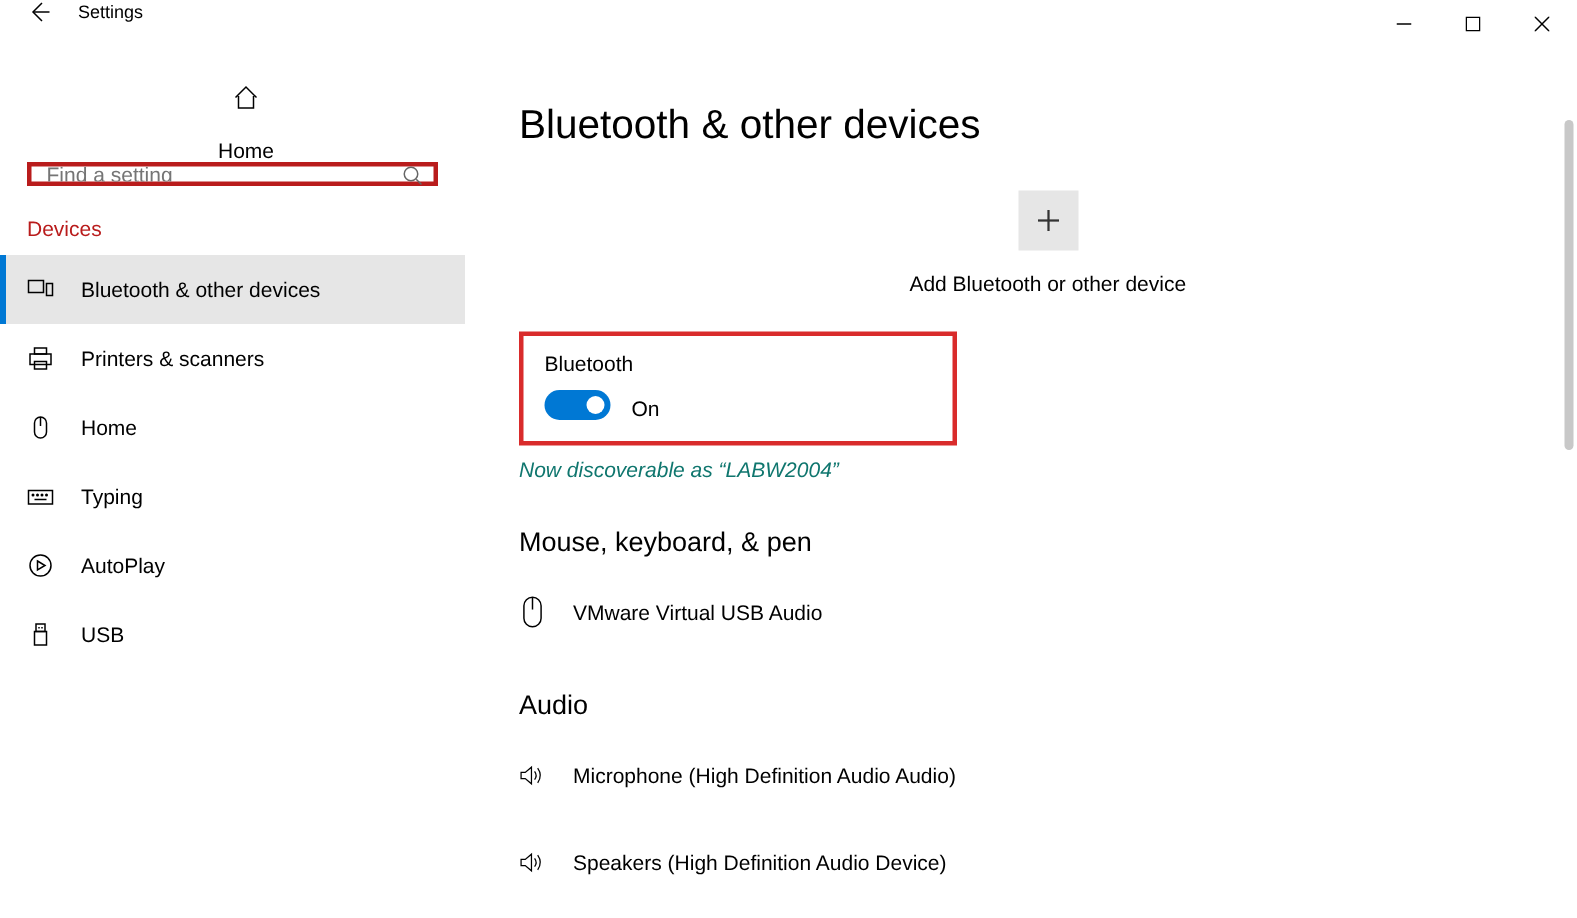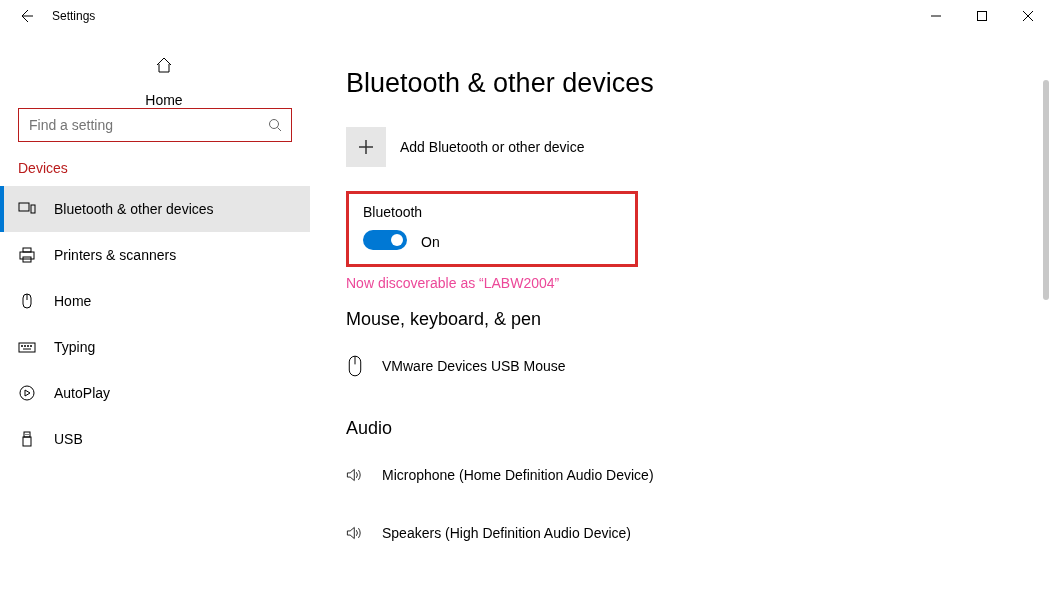--- a/index.html
+++ b/index.html
@@ -1,49 +1,49 @@
 <!DOCTYPE html>
 <html><head>
 <meta charset="utf-8">
 <style>
   * { box-sizing: border-box; margin: 0; padding: 0; font-family: "Segoe UI", -apple-system, sans-serif; }
   body { background: #fff; width: 1051px; height: 612px; overflow: hidden; position: relative; }
   .window { width: 1051px; height: 612px; display: flex; flex-direction: column; background: #fff; }
-  .titlebar { height: 32px; display: flex; align-items: center; padding-left: 18px; }
+  .titlebar { height: 32px; display: flex; align-items: flex-start; padding-left: 18px; }
   .titlebar-left { display: flex; align-items: center; gap: 18px; }
   .back-btn { width: 16px; height: 16px; display:flex; align-items:center; justify-content:center; }
   .title-text { font-size: 12px; color: #000; }
   .title-controls { margin-left: auto; display: flex; }
   .title-controls div { width: 46px; height: 32px; display:flex; align-items:center; justify-content:center; }
   .body { flex: 1; display: flex; position: relative; }
   .sidebar { width: 310px; padding-top: 24px; background: #fff; }
   .home-row { display:flex; align-items:center; height: 40px; padding-left: 18px; gap: 18px; flex-direction: column; }
   .home-row .lbl { font-size: 14px; color:#000; }
   .search-wrap { margin: 12px 18px 18px 18px; }
-  .search { width: 100%; height: 34px; border: 1px solid #b91c1c; background:#fff; padding: 0 34px 0 10px; font-size: 14px; color:#666; position: relative; }
+  .search { width: 100%; height: 16px; border: 3px solid #b91c1c; background:#fff; padding: 0 34px 0 10px; font-size: 14px; color:#666; position: relative; }
   .search-container { position: relative; }
   .search-icon { position:absolute; right:10px; top:50%; transform:translateY(-50%); }
   .section-hdr { font-size: 14px; font-weight: 400; padding: 0 18px 10px 18px; color:#b91c1c; }
   .nav-item { display:flex; align-items:center; height:46px; padding-left:18px; gap:18px; cursor:pointer; position:relative; }
   .nav-item .lbl { font-size:14px; color:#000; }
   .nav-item.active { background:#e6e6e6; }
   .nav-item.active::before { content:""; position:absolute; left:0; top:0; bottom:0; width:4px; background:#0078d4; }
   .icon { width:18px; height:18px; display:flex; align-items:center; justify-content:center; flex-shrink:0; }
   .content { flex:1; padding: 36px 0 0 36px; position:relative; }
   .page-title { font-size: 27px; font-weight: 400; color:#000; margin-bottom: 28px; }
-  .add-row { display:flex; align-items:center; gap:14px; margin-bottom: 24px; }
+  .add-row { display:flex; align-items:center; gap:14px; margin-bottom: 24px; flex-direction: column; }
   .add-btn { width:40px; height:40px; background:#e6e6e6; display:flex; align-items:center; justify-content:center; }
   .add-lbl { font-size:14px; color:#000; }
   .highlight-box { border:3px solid #d92b2b; padding:10px 14px 14px 14px; width:292px; margin-bottom:8px; }
   .sub-hdr { font-size:14px; color:#000; margin-bottom:10px; }
   .toggle-row { display:flex; align-items:flex-end; gap:14px; }
   .toggle { width:44px; height:20px; background:#0078d4; border-radius:10px; position:relative; }
   .toggle::after { content:""; position:absolute; width:12px; height:12px; background:#fff; border-radius:50%; right:4px; top:4px; }
   .toggle-lbl { font-size:14px; color:#000; }
-  .status-text { font-size:14px; color:#ec4899; margin-bottom:18px; }
+  .status-text { font-size:14px; color:#0f766e; margin-bottom:30px;font-style:italic; }
   .section-title { font-size:18px; font-weight:400; color:#000; margin-bottom:14px; }
   .device-row { display:flex; align-items:center; gap:18px; height:44px; }
   .device-lbl { font-size:14px; color:#000; }
   .scrollbar { position:absolute; right:2px; top:48px; width:6px; height:220px; background:#c8c8c8; border-radius:3px; }
   svg { display:block; }
 </style>
 </head>
 <body>
 
 <div class="window">
@@ -197,35 +197,35 @@
       <div class="status-text">Now discoverable as “LABW2004”</div>
 
       <div class="section-title">Mouse, keyboard, &amp; pen</div>
       <div class="device-row">
         <span class="icon">
           <svg width="22" height="28" viewBox="0 0 22 28">
               <rect x="4" y="2" width="14" height="24" rx="7" stroke="#000" stroke-width="1.2" fill="none"></rect>
               <line x1="11" y1="2" x2="11" y2="12" stroke="#000" stroke-width="1.2"></line>
             </svg>
         </span>
-        <span class="device-lbl">VMware Devices USB Mouse</span>
+        <span class="device-lbl">VMware Virtual USB Audio</span>
       </div>
 
       <div style="height:30px"></div>
 
       <div class="section-title">Audio</div>
       <div class="device-row">
         <span class="icon">
           <svg width="26" height="22" viewBox="0 0 26 22">
               <path d="M2 8 H6 L12 3 V19 L6 14 H2 Z" stroke="#000" stroke-width="1.2" fill="none"></path>
               <path d="M15 7 Q18 11 15 15" stroke="#000" stroke-width="1.2" fill="none"></path>
               <path d="M18 4 Q23 11 18 18" stroke="#000" stroke-width="1.2" fill="none"></path>
             </svg>
         </span>
-        <span class="device-lbl">Microphone (Home Definition Audio Device)</span>
+        <span class="device-lbl">Microphone (High Definition Audio Audio)</span>
       </div>
       <div style="height:14px"></div>
       <div class="device-row">
         <span class="icon">
           <svg width="26" height="22" viewBox="0 0 26 22">
               <path d="M2 8 H6 L12 3 V19 L6 14 H2 Z" stroke="#000" stroke-width="1.2" fill="none"></path>
               <path d="M15 7 Q18 11 15 15" stroke="#000" stroke-width="1.2" fill="none"></path>
               <path d="M18 4 Q23 11 18 18" stroke="#000" stroke-width="1.2" fill="none"></path>
             </svg>
         </span>

